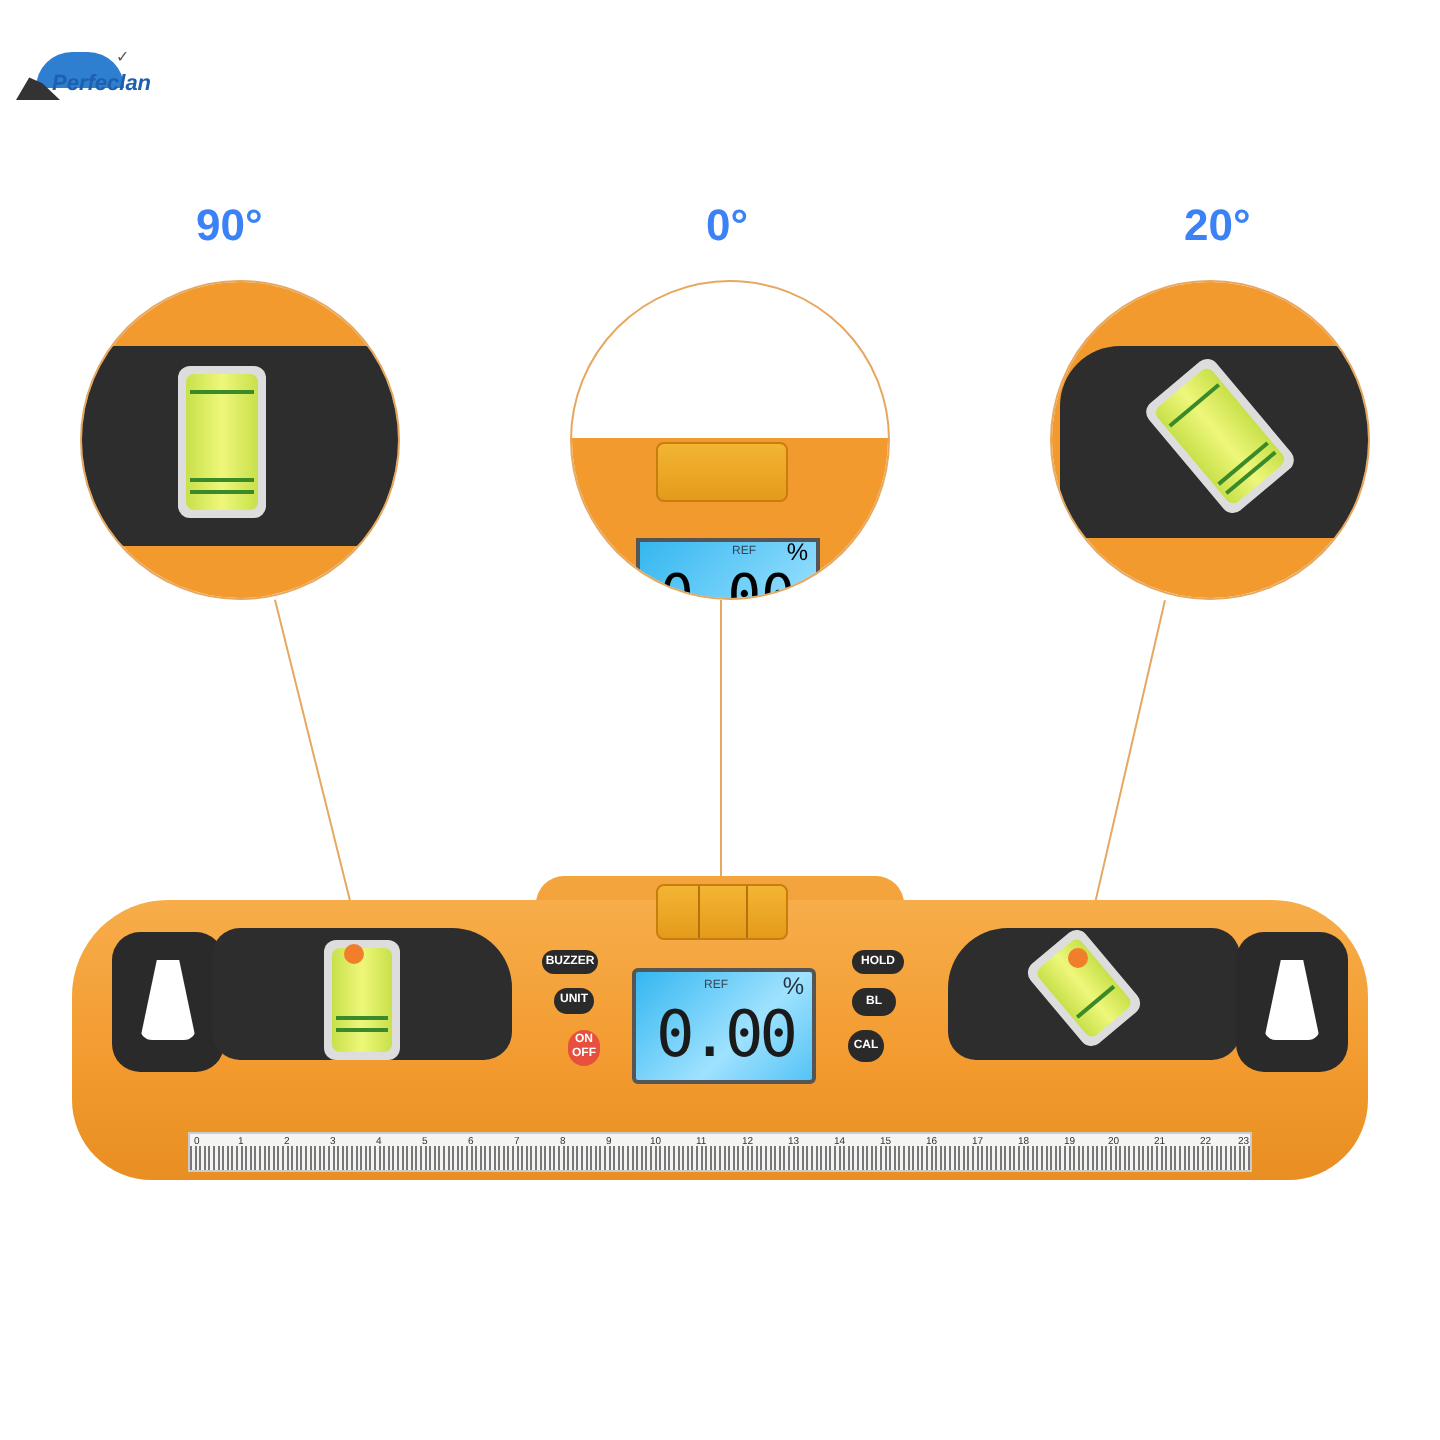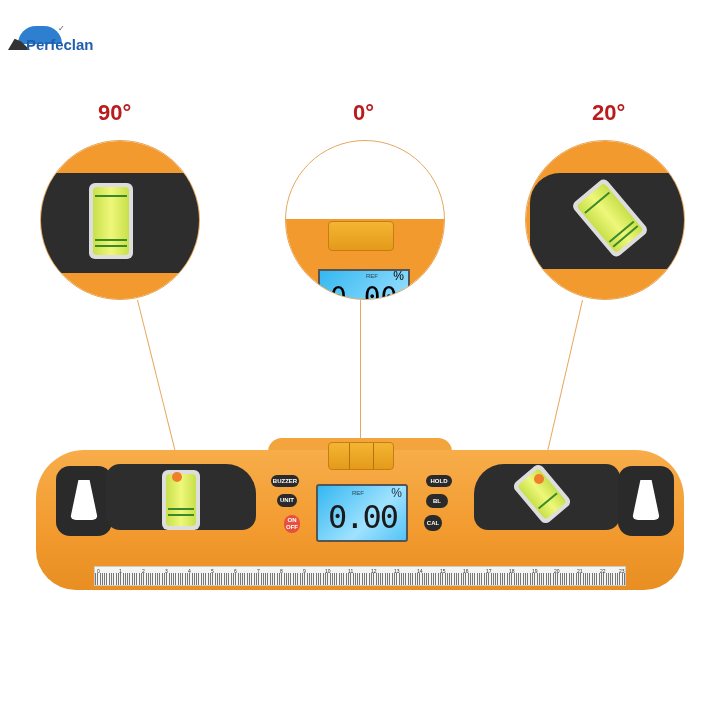--- a/index.html
+++ b/index.html
@@ -1,22 +1,22 @@
 <!DOCTYPE html>
 <html><head>
 <meta charset="utf-8">
 <style>
 *{box-sizing:border-box;margin:0;padding:0}
 body{width:720px;height:720px;background:#fff;position:relative;overflow:hidden;font-family:"Liberation Sans",sans-serif}
 .logo{position:absolute;left:4px;top:24px;width:80px;height:30px}
 .logo .wave{position:absolute;left:14px;top:2px;width:44px;height:18px;background:#2f7fd0;border-radius:22px 22px 0 0}
 .logo .rock{position:absolute;left:4px;top:12px;width:22px;height:14px;background:#333;clip-path:polygon(0 100%,30% 20%,60% 40%,100% 100%)}
-.logo .text{position:absolute;left:22px;top:12px;font-size:15px;font-weight:bold;color:#1e5fae}
+.logo .text{position:absolute;left:22px;top:12px;font-size:11px;font-weight:bold;font-style:italic;color:#1e5fae}
 .logo .bird{position:absolute;left:54px;top:0;font-size:8px;color:#555}
-.angle{position:absolute;font-size:22px;font-weight:bold;color:#b91c1c}
+.angle{position:absolute;font-size:22px;font-weight:bold;color:#3b82f6}
 .circle{position:absolute;width:160px;height:160px;border-radius:50%;overflow:hidden;border:1px solid #e6a860;background:#fff}
 .line{position:absolute;width:1px;background:#e6a860;transform-origin:top left}
 .dot{position:absolute;width:10px;height:10px;border-radius:50%;background:#f07e2a}
 
 .level{position:absolute;left:36px;top:450px;width:648px;height:140px;background:linear-gradient(#f7ad4a,#f29a2e 60%,#e88e22);border-radius:48px 48px 40px 40px}
 .top-bump{position:absolute;left:268px;top:438px;width:184px;height:30px;background:#f4a43c;border-radius:14px 14px 0 0}
 .vial-h{position:absolute;left:328px;top:442px;width:66px;height:28px;background:linear-gradient(#f3b533,#e59a1a);border:1px solid #c77d10;border-radius:4px}
 .vial-h .div{position:absolute;top:0;width:1px;height:100%;background:#b5720c}
 .window{position:absolute;background:#2d2d2d;border-radius:14px}
 .grip{position:absolute;width:56px;height:70px;background:#2a2a2a;border-radius:14px}

